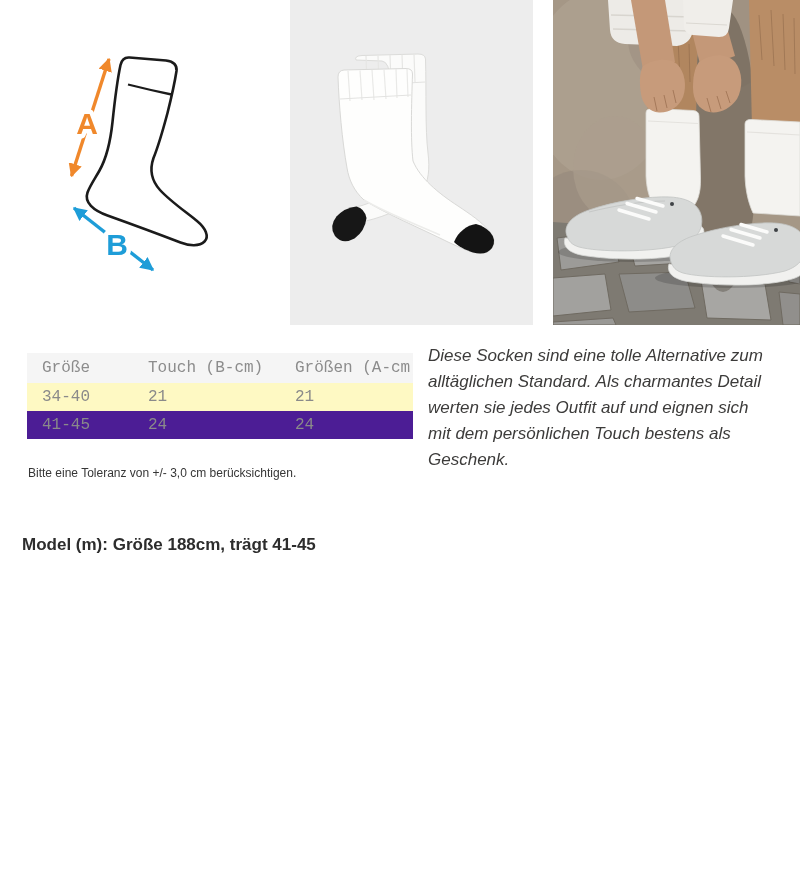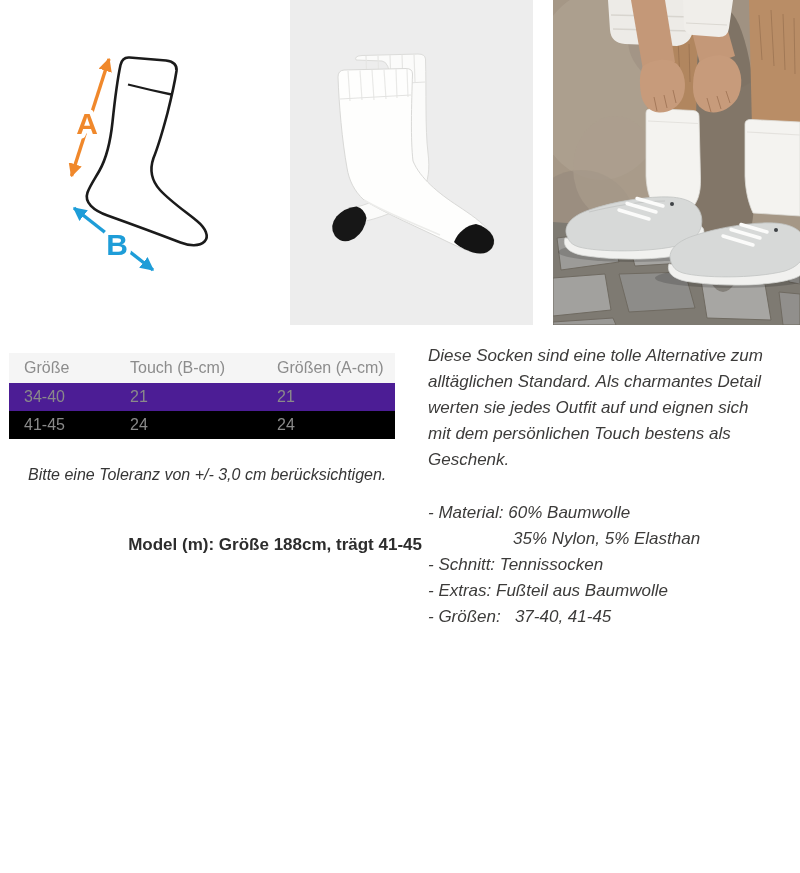--- a/index.html
+++ b/index.html
@@ -7,31 +7,31 @@
   #page{position:relative;width:800px;height:873px;background:#fff;overflow:hidden;}
 
   .abs{position:absolute;}
 
   
   #size-diagram{left:0;top:0;width:285px;height:330px;}
   #product-photo{left:290px;top:0;width:243px;height:325px;}
   #model-photo{left:553px;top:0;width:247px;height:325px;}
 
   
-  #size-table-wrap{left:9px;top:353px;width:386px;}
+  #size-table-wrap{left:27px;top:353px;width:386px;font-family:Liberation Mono, monospace;}
   table{border-collapse:collapse;width:386px;font-size:16px;table-layout:fixed;}
   th,td{text-align:left;padding:0 0 0 15px;font-weight:normal;white-space:nowrap;overflow:hidden;}
   th{height:30px;background:#f5f5f5;color:#8c8c8c;}
   td{height:28px;color:#8a8a8a;}
-  tr.row-odd td{background:#4c1d95;}
-  tr.row-even td{background:#000000;}
+  tr.row-odd td{background:#fef9c3;}
+  tr.row-even td{background:#4c1d95;}
   col.c1{width:106px;} col.c2{width:147px;} col.c3{width:133px;}
 
-  #tolerance-note{left:28px;top:466px;width:390px;font-size:16px;color:#363636;font-style:italic;}
-  #model-info{left:22px;top:535px;width:400px;font-size:17px;font-weight:bold;color:#2d2d2d;text-align:right;}
+  #tolerance-note{left:28px;top:466px;width:390px;font-size:12px;color:#363636;}
+  #model-info{left:22px;top:535px;width:400px;font-size:17px;font-weight:bold;color:#2d2d2d;}
 
   
   #description-col{left:428px;top:343px;width:372px;font-size:17px;line-height:26px;color:#3c3b3a;font-style:italic;}
   #description-col .para{white-space:pre-wrap;margin:0 0 27px 0;}
   #description-col .para:last-child{margin-bottom:0;}
   #description-col .para.tight{margin-bottom:17px;}
 
   svg{display:block;}
   text.dim-label{font-family:"Liberation Sans",sans-serif;font-weight:bold;font-size:30px;
       stroke:#ffffff;stroke-width:9px;paint-order:stroke;stroke-linejoin:round;}
@@ -265,20 +265,15 @@
 
   <div class="abs" id="tolerance-note">Bitte eine Toleranz von +/- 3,0 cm berücksichtigen.</div>
   <div class="abs" id="model-info">Model (m): Größe 188cm, trägt 41-45</div>
 
   <div class="abs" id="description-col">
     <p class="para">Diese Socken sind eine tolle Alternative zum
 alltäglichen Standard. Als charmantes Detail
 werten sie jedes Outfit auf und eignen sich
 mit dem persönlichen Touch bestens als
 Geschenk.</p>
-    <p class="para">- Material: 60% Baumwolle
-                  35% Nylon, 5% Elasthan
-- Schnitt: Tennissocken
-- Extras: Fußteil aus Baumwolle
-- Größen:   37-40, 41-45</p>
   </div>
 
 </div>
 
 </body></html>

